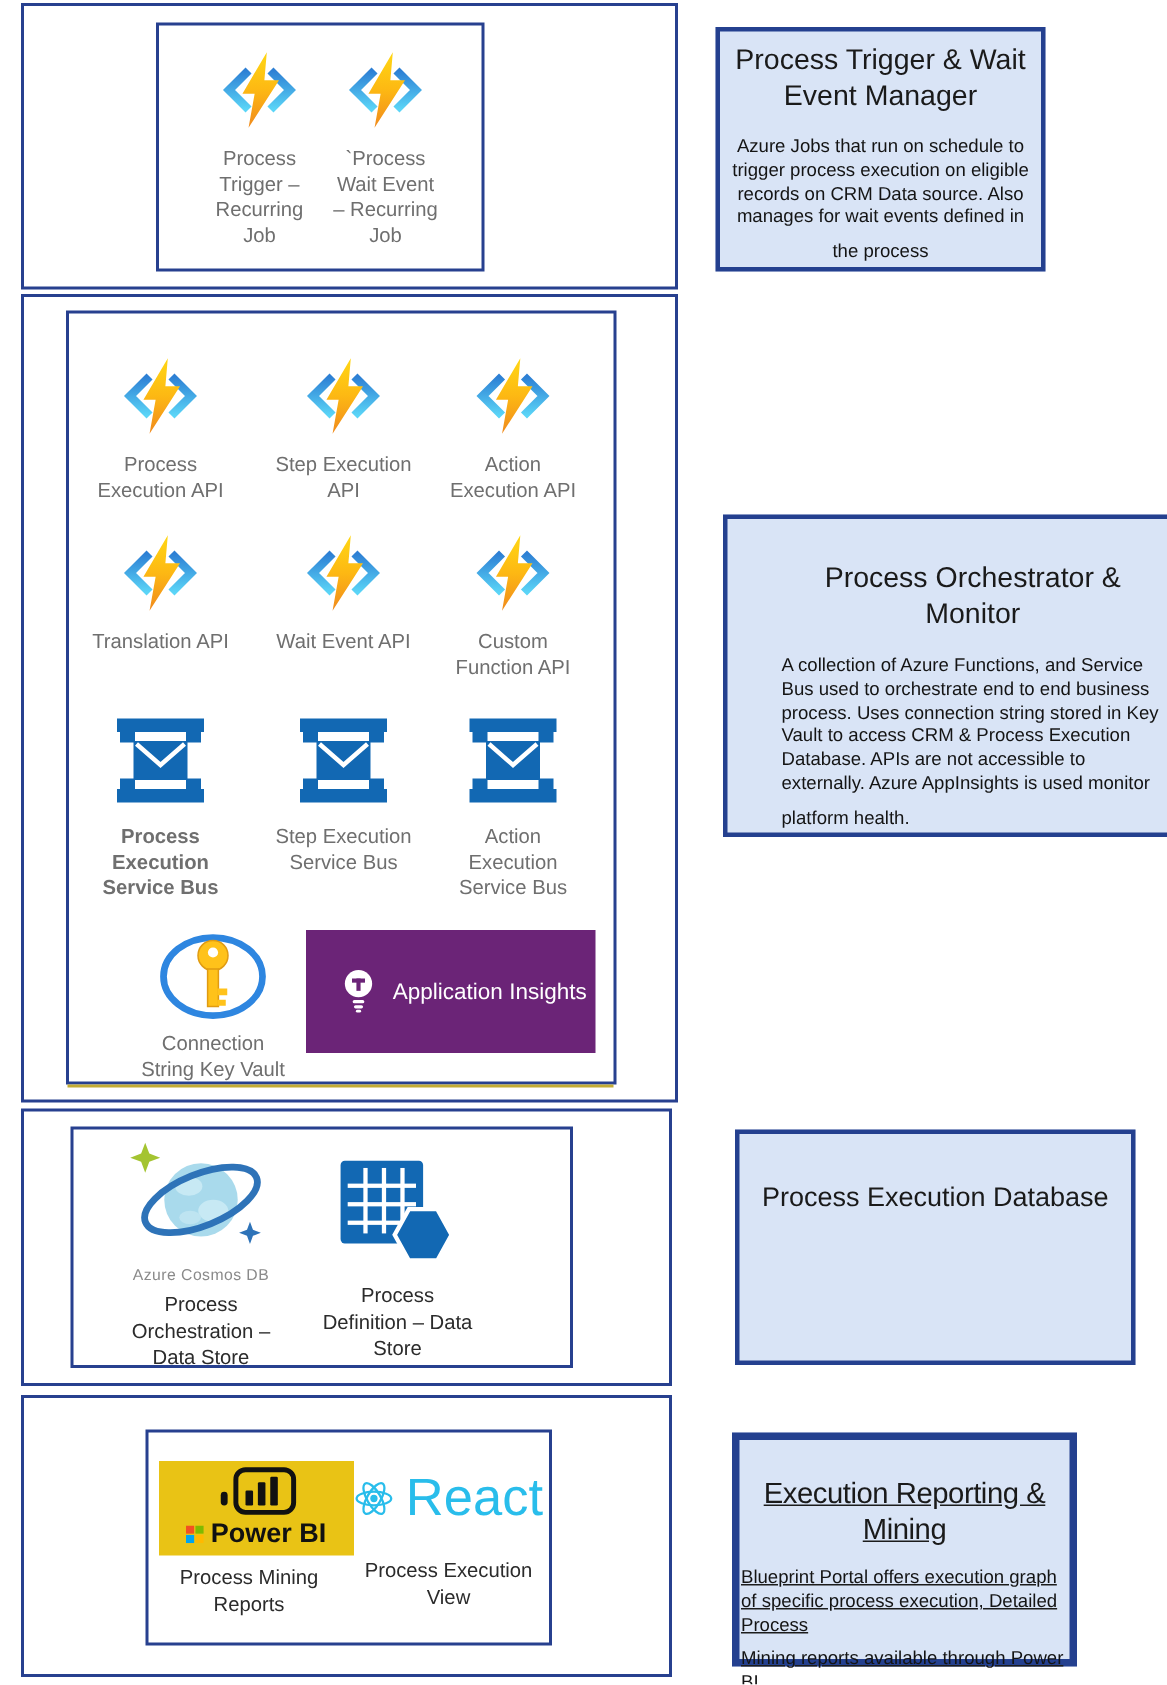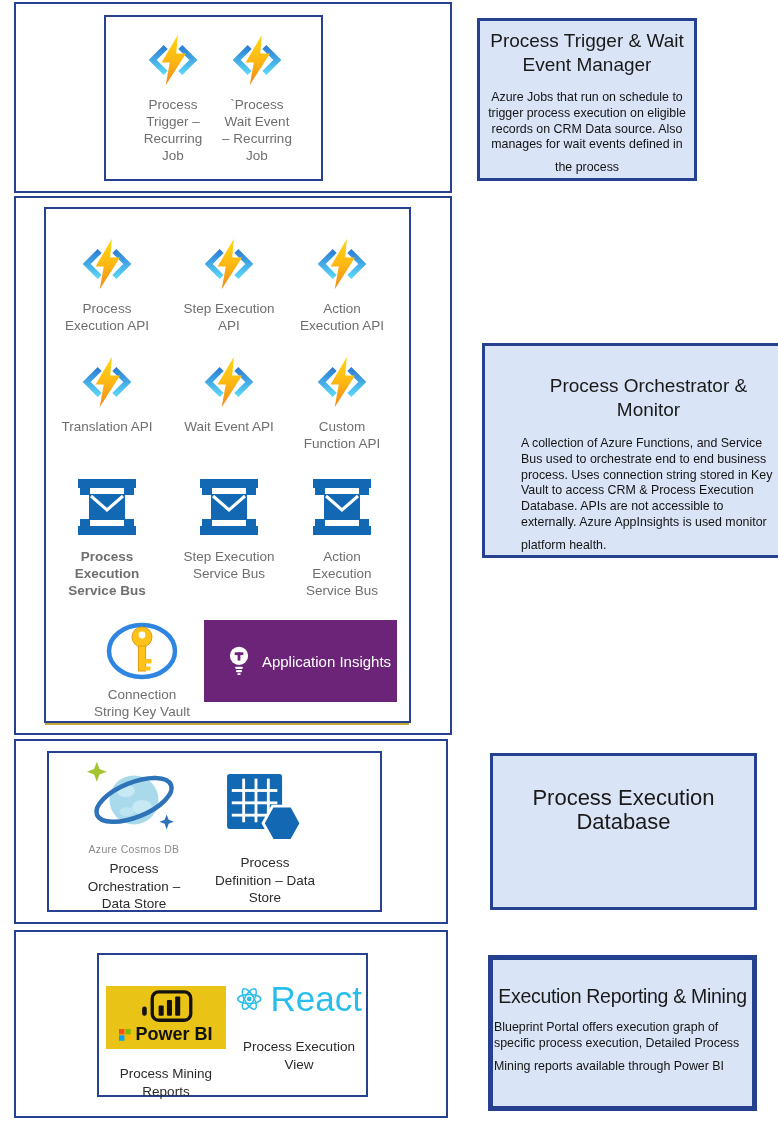--- a/index.html
+++ b/index.html
@@ -14,21 +14,21 @@
         box-sizing:border-box;color:#1c1c1c;}
   .note.thick{border-width:5px;}
   .note h2{font-weight:400;font-size:19px;line-height:24px;text-align:center;margin:0;color:#1a1a1a;}
   .note .body{font-size:12.4px;line-height:15.8px;color:#141414;}
   .note .body p{margin:0;}
   .note .body p + p{margin-top:7px;}
   .center-text{text-align:center;}
   .ai-box{position:absolute;display:flex;align-items:center;justify-content:center;gap:10px;
           background:var(--app-insights-purple,#6B2477);padding-left:16px;}
   .ai-box span{color:#fff;font-size:15px;}
-  .pbi-box{width:120px;height:63px;background:var(--powerbi-yellow,#E9C315);margin:16px auto;
+  .pbi-box{width:130px;height:63px;background:var(--powerbi-yellow,#E9C315);margin:4px auto;
            display:flex;flex-direction:column;align-items:center;justify-content:center;gap:1px;}
   .pbi-text-row{display:flex;align-items:center;gap:4px;font-size:18px;font-weight:600;color:#111;}
   .react-row{display:flex;align-items:center;justify-content:center;gap:8px;}
   .react-word{font-size:35px;color:var(--react-cyan,#29BDEB);}
   .cosmos-caption{font-size:10.5px;line-height:12px;color:#8a8a8a;letter-spacing:.3px;margin-top:1px;}
   .yellow-line{position:absolute;height:2px;background:var(--underline-yellow,#C3AC35);}
 </style>
 </head>
 <body>
 
@@ -249,24 +249,24 @@
 
   <div class="note" style="left:482px;top:343px;width:300px;height:215px;padding-left:33px;">
     <h2 style="margin-top:28px;">Process Orchestrator &amp; Monitor</h2>
     <div class="body" style="margin-top:14px;padding:0 3px;">
       <p>A collection of Azure Functions, and Service Bus used to orchestrate end to end business process. Uses connection string stored in Key Vault to access CRM &amp; Process Execution Database. APIs are not accessible to externally. Azure AppInsights is used monitor</p>
       <p>platform health.</p>
     </div>
   </div>
 
   <div class="note" style="left:490px;top:753px;width:267px;height:157px;">
-    <h2 style="margin-top:30px;font-size:22px;">Process Execution Database</h2>
-  </div>
-
-  <div class="note thick" style="left:488px;top:955px;width:269px;height:156px;">
+    <h2 style="margin-top:30px;font-size:18px;">Process Execution Database</h2>
+  </div>
+
+  <div class="note thick" style="left:488px;top:955px;width:230px;height:156px;text-decoration:underline;">
     <h2 style="margin-top:24px;font-size:19.5px;letter-spacing:-0.3px;">Execution Reporting &amp; Mining</h2>
     <div class="body" style="margin-top:12px;padding:0 1px;">
       <p>Blueprint Portal offers execution graph of specific process execution, Detailed Process</p>
       <p>Mining reports available through Power BI</p>
     </div>
   </div>
 
 </div>
 
 </body></html>

